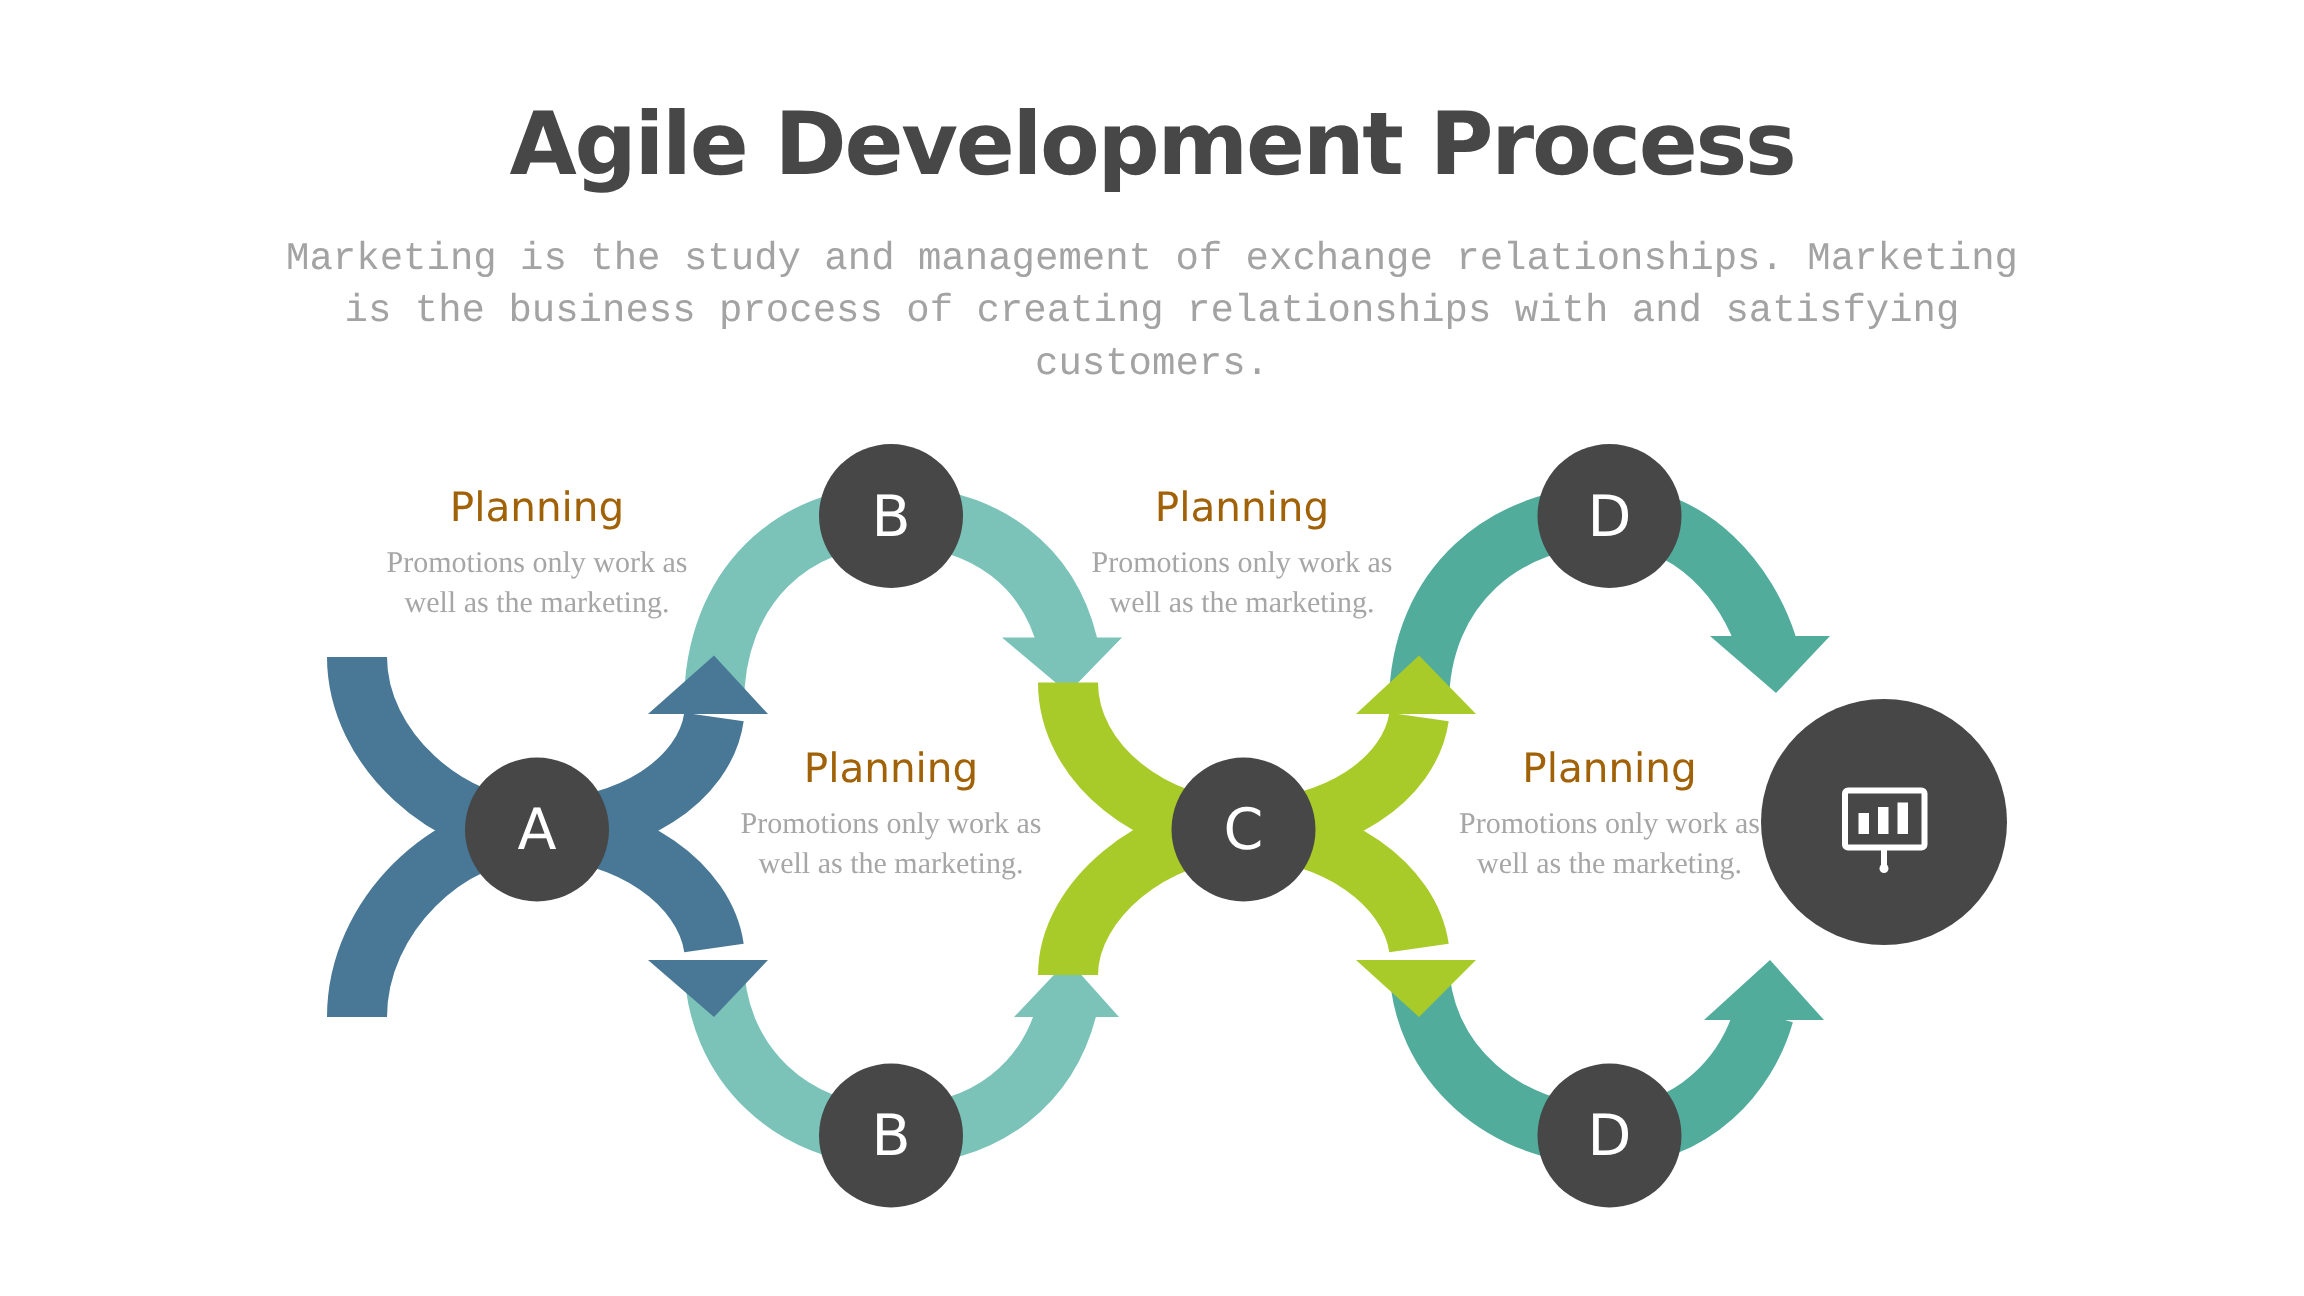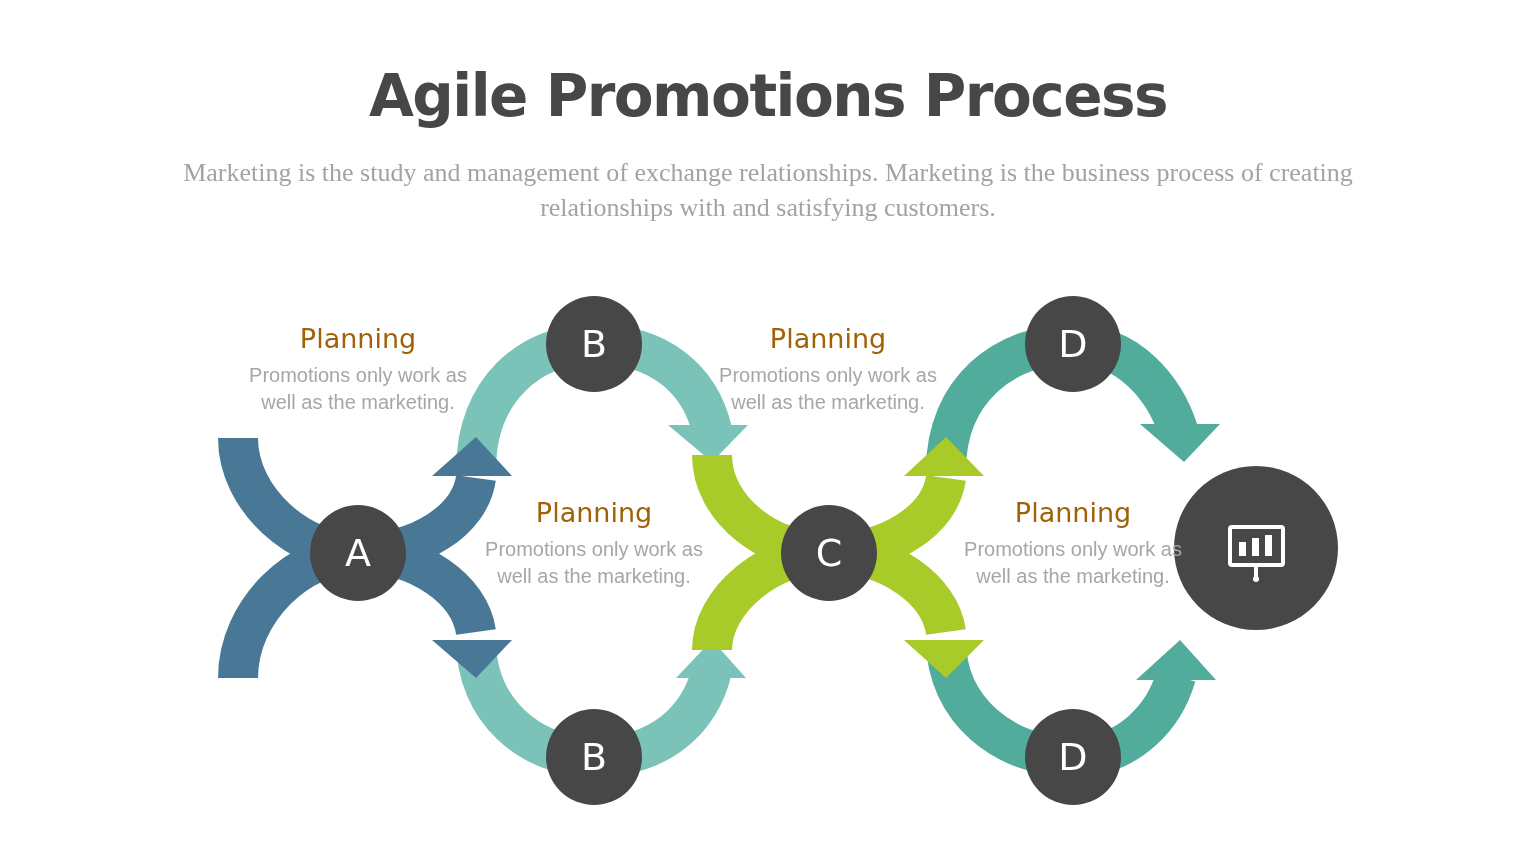--- a/index.html
+++ b/index.html
@@ -1,28 +1,28 @@
 <!DOCTYPE html>
 <html><head>
 <meta charset="utf-8">
 <style>
   html, body { margin: 0; padding: 0; background: #ffffff; }
   body { width: 1536px; height: 864px; position: relative; overflow: hidden; font-family: "DejaVu Sans", sans-serif; }
   .title { position: absolute; left: 0; top: 62px; width: 1536px; text-align: center; font-family: "DejaVu Sans", sans-serif; font-weight: bold; font-size: 58px; color: #474747; letter-spacing: -1.5px; }
-  .subtitle { position: absolute; left: 180px; top: 155px; width: 1176px; text-align: center; font-family: Liberation Serif, serif; font-size: 26px; line-height: 35px; color: #a3a3a3; font-weight: normal; }
+  .subtitle { position: absolute; left: 180px; top: 155px; width: 1176px; text-align: center; font-family: Liberation Mono, monospace; font-size: 26px; line-height: 35px; color: #a3a3a3; font-weight: normal; }
   svg.diagram { position: absolute; left: 0; top: 0; }
   .label { position: absolute; width: 220px; text-align: center; }
   .label .h { font-family: "DejaVu Sans", sans-serif; font-size: 27px; color: #a16207; font-weight: 500; line-height: 34px; }
-  .label .p { font-family: Liberation Sans, sans-serif; font-size: 20px; color: #a6a6a6; line-height: 26.5px; margin-top: 6px; }
+  .label .p { font-family: Liberation Serif, serif; font-size: 20px; color: #a6a6a6; line-height: 26.5px; margin-top: 6px; }
   .node-letter { position: absolute; width: 96px; height: 96px; line-height: 96px; text-align: center; color: #ffffff; font-family: "DejaVu Sans", sans-serif; font-size: 38px; }
 </style>
 </head>
 <body>
 
-<div class="title">Agile Promotions Process</div>
+<div class="title">Agile Development Process</div>
 <div class="subtitle">Marketing is the study and management of exchange relationships. Marketing is the business process of creating relationships with and satisfying customers.</div>
 
 <svg class="diagram" width="1536" height="864" viewBox="0 0 1536 864">
 
   <g fill="none" stroke="#7BC3B8" stroke-width="40">
     <path d="M476 470 C 476 390, 530 344, 594 344 C 660 344, 700 380, 712 430"></path>
     <path d="M476 640 C 476 710, 530 757, 594 757 C 660 757, 700 720, 712 670"></path>
   </g>
   <polygon points="668,425 748,425 712,462" fill="#7BC3B8"></polygon>
   <polygon points="676,678 746,678 712,640" fill="#7BC3B8"></polygon>

